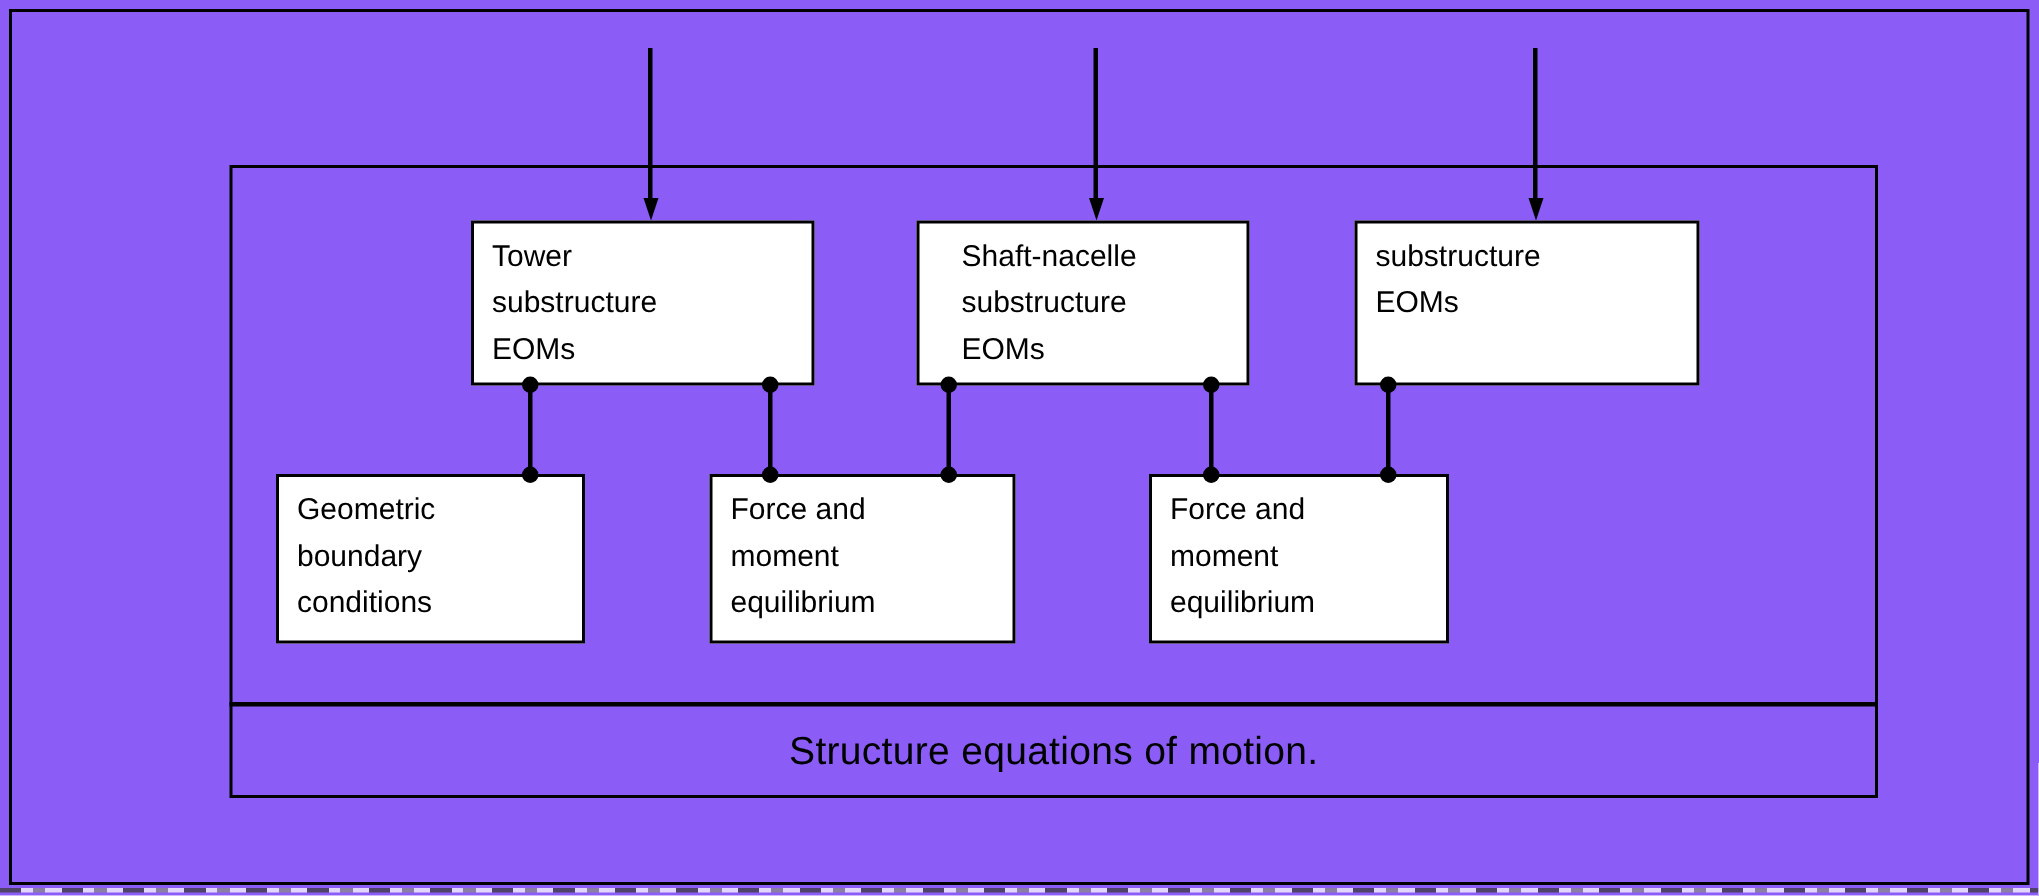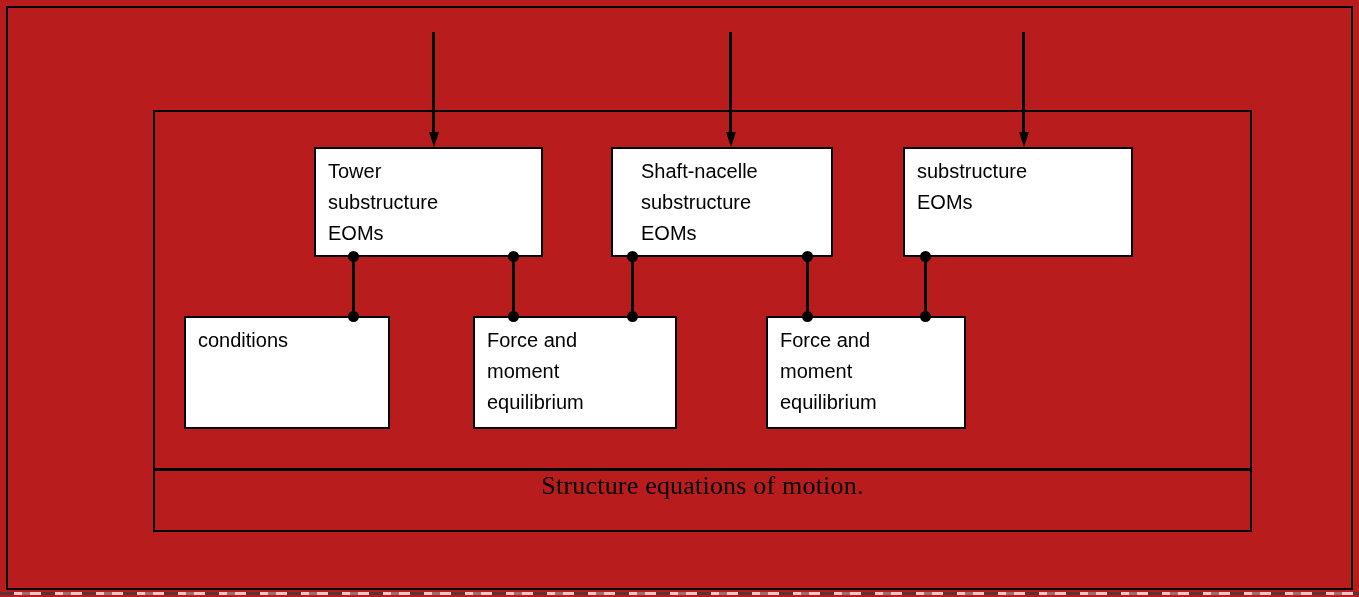--- a/index.html
+++ b/index.html
@@ -10,21 +10,21 @@
   }
   body {
     font-family: "Liberation Sans", sans-serif;
     -webkit-font-smoothing: antialiased;
   }
 
   #figure-canvas {
     position: relative;
     width: 1359px;
     height: 597px;
-    background: #b91c1c;
+    background: #8b5cf6;
     overflow: hidden;
   }
 
   
   .outer-frame {
     position: absolute;
     left: 6px;
     top: 6px;
     width: 1347px;
     height: 584px;
@@ -53,23 +53,22 @@
   }
 
   
   .footer-band {
     position: absolute;
     left: 155px;
     top: 471px;
     width: 1095px;
     height: 59px;
     display: flex;
-    align-items: flex-start;
+    align-items: center;
     justify-content: center;
-    font-family: Liberation Serif, serif;
   }
   .footer-label {
     font-size: 26px;
     letter-spacing: 0.2px;
     color: #000000;
     white-space: nowrap;
   }
 
   
   .node-box {
@@ -229,20 +228,22 @@
     <span class="node-line">substructure</span>
     <span class="node-line">EOMs</span>
   </div>
 
   <div class="node-box" id="node-blade">
     <span class="node-line">substructure</span>
     <span class="node-line">EOMs</span>
   </div>
 
   <div class="node-box" id="node-geometric">
+    <span class="node-line">Geometric</span>
+    <span class="node-line">boundary</span>
     <span class="node-line">conditions</span>
   </div>
 
   <div class="node-box" id="node-force-left">
     <span class="node-line">Force and</span>
     <span class="node-line">moment</span>
     <span class="node-line">equilibrium</span>
   </div>
 
   <div class="node-box" id="node-force-right">

